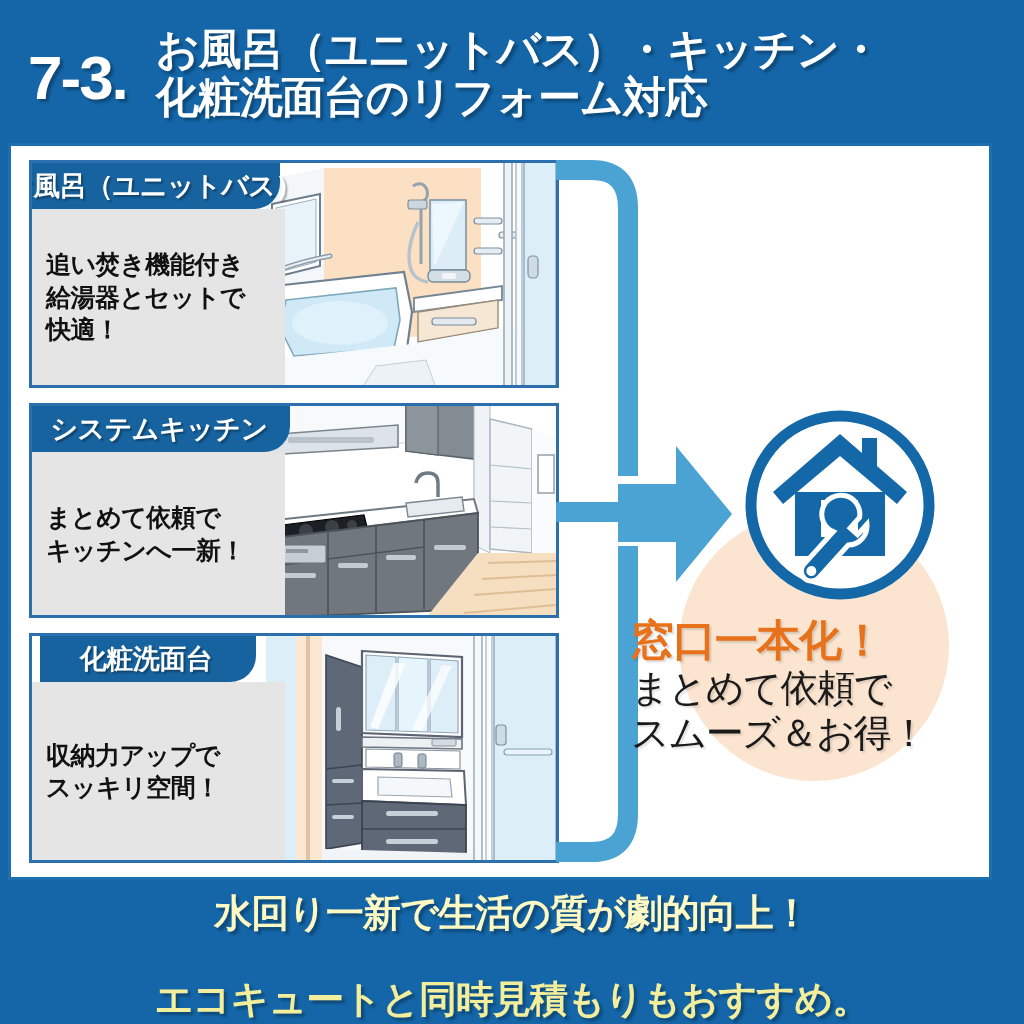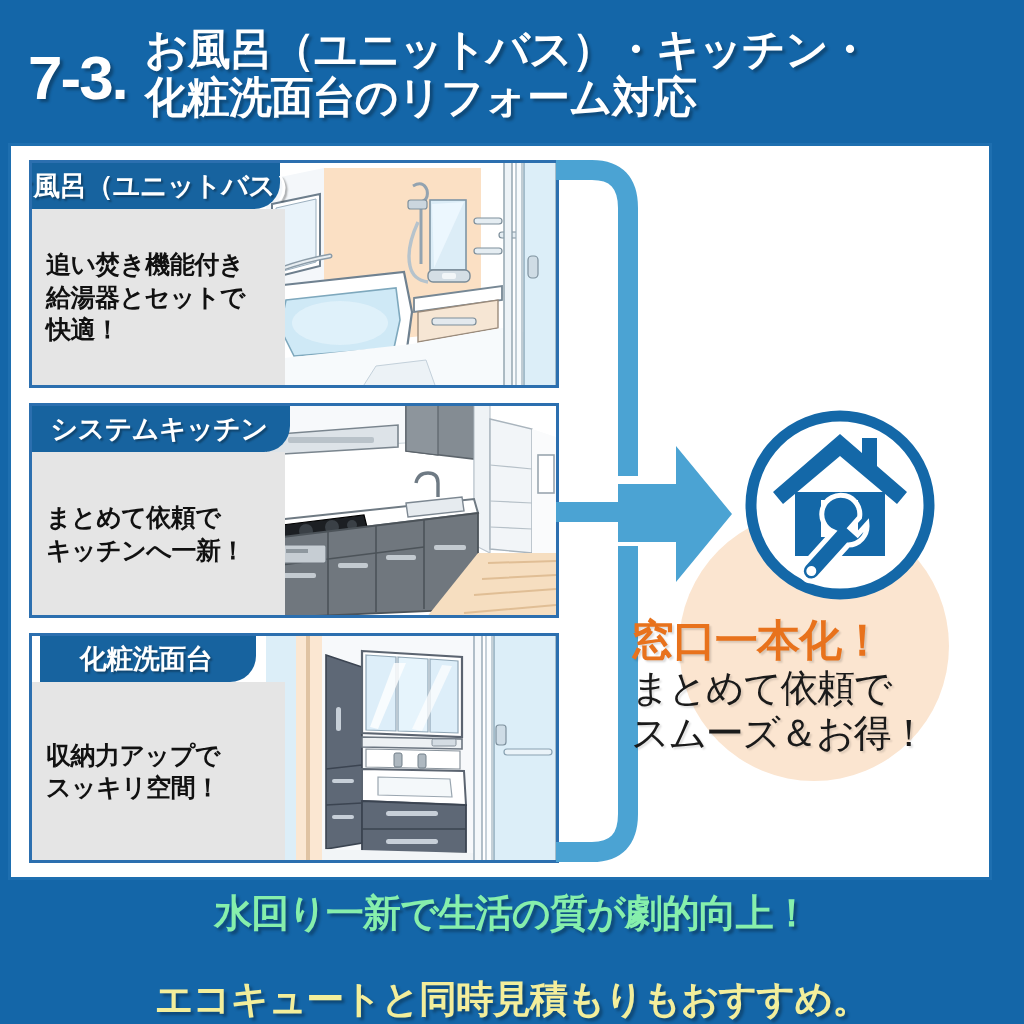--- a/index.html
+++ b/index.html
@@ -29,21 +29,21 @@
     display: flex;
     align-items: center;
     padding-left: 28px;
   }
   #header-number {
     font-size: 62px;
     font-weight: bold;
     color: #FFFFFF;
     letter-spacing: -2px;
     line-height: 1;
-    margin-right: 18px;
+    margin-right: 29px;
     margin-top: 16px;
     text-shadow: 3px 3px 3px rgba(0,0,0,0.30);
     flex: 0 0 auto;
     white-space: nowrap;
   }
   #header-title {
     display: flex;
     flex-direction: column;
     justify-content: center;
     margin-top: 6px;
@@ -219,21 +219,21 @@
     width: 1024px;
     height: 136px;
     display: flex;
     flex-direction: column;
     align-items: center;
     justify-content: center;
   }
   #footer-line1 {
     font-size: 38px;
     font-weight: bold;
-    color: #86efac;
+    color: #fef9c3;
     line-height: 1.22;
     letter-spacing: -1px;
     white-space: nowrap;
     text-shadow: 3px 3px 3px rgba(0,0,0,0.30);
   }
   #footer-line2 {
     font-size: 38px;
     font-weight: bold;
     color: #F3EE9B;
     line-height: 1.22;

